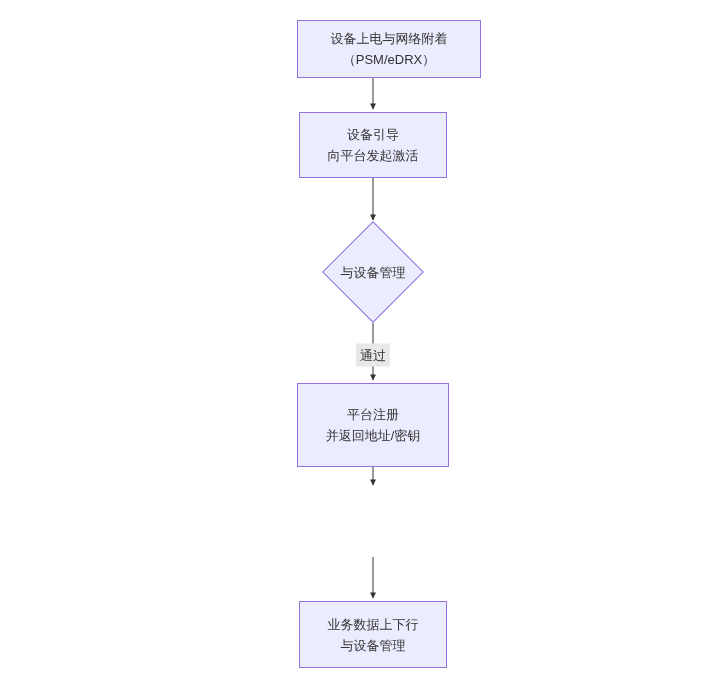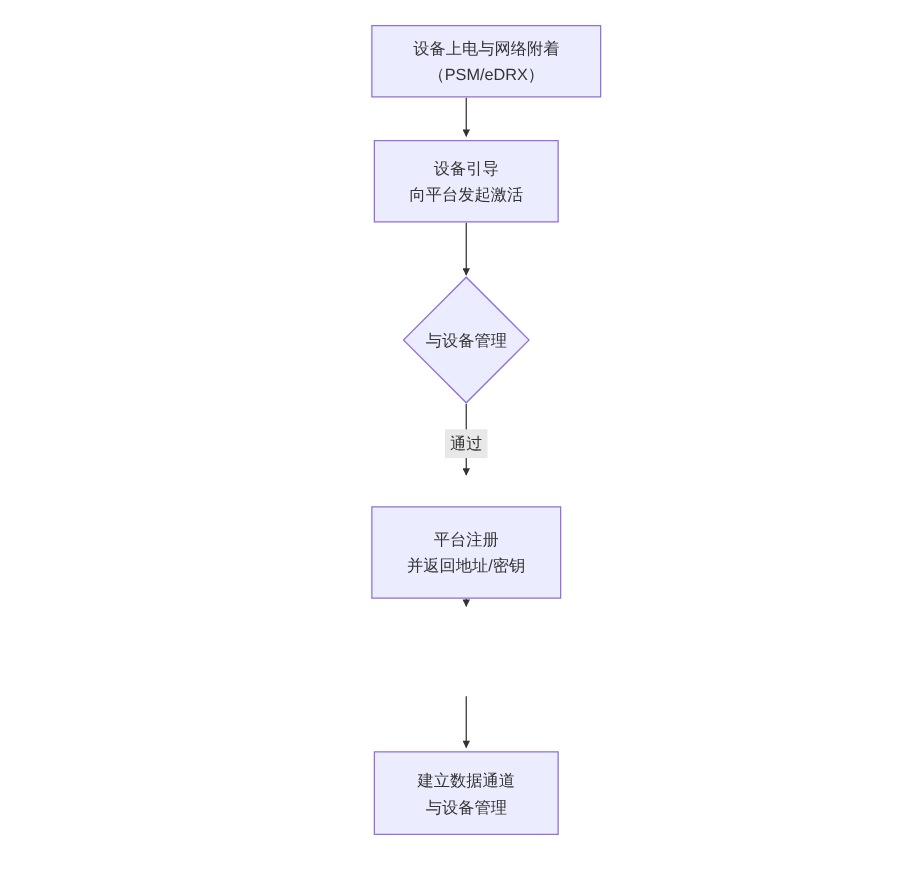--- a/index.html
+++ b/index.html
@@ -112,24 +112,24 @@
 向平台发起激活</span>
   </div>
 
   <div class="diamond-wrap" style="left:322px; top:221px; width:102px; height:102px;">
     <div class="diamond-bg"></div>
     <span class="node-label">与设备管理</span>
   </div>
 
   <div class="edge-label" style="left:373px; top:355px;">通过</div>
 
-  <div class="node rect" style="left:297px; top:405px; width:152px; height:74px;">
+  <div class="node rect" style="left:297px; top:383px; width:152px; height:84px;">
     <span class="node-label">平台注册
 并返回地址/密钥</span>
   </div>
 
 
   <div class="node rect" style="left:299px; top:601px; width:148px; height:67px;">
-    <span class="node-label">建立数据通道
+    <span class="node-label">业务数据上下行
 与设备管理</span>
   </div>
 
 </div>
 
 </body></html>

